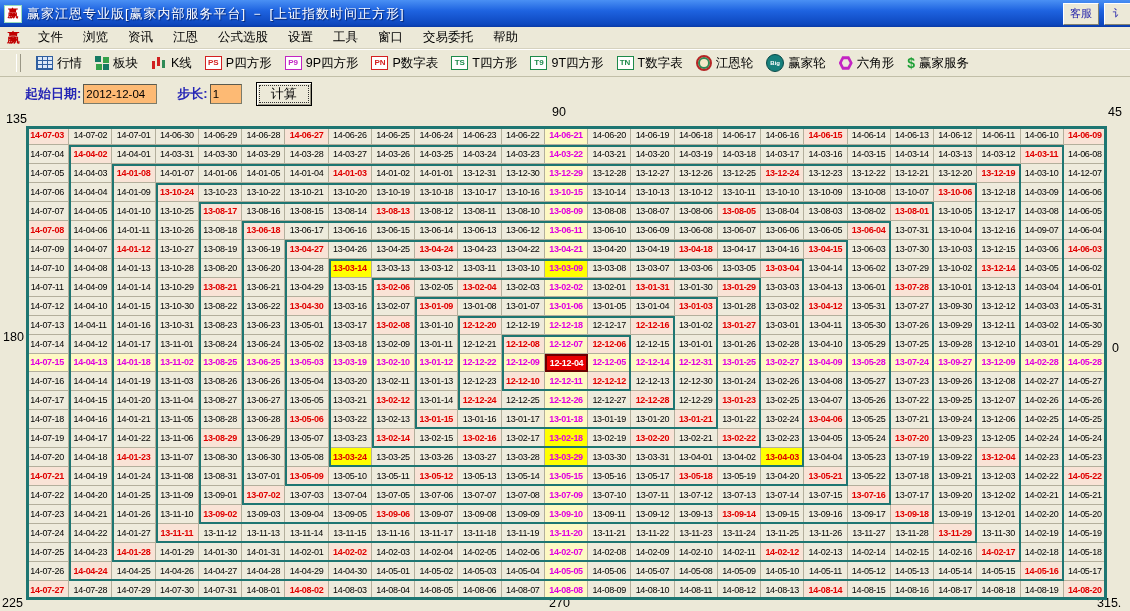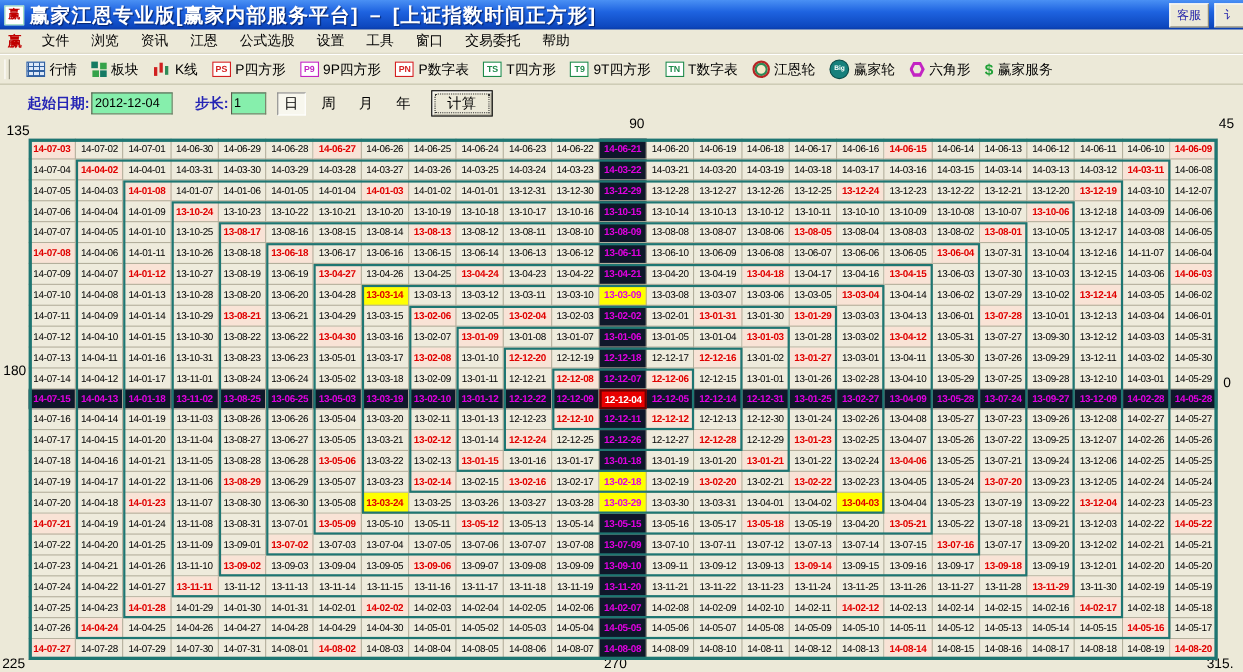--- a/index.html
+++ b/index.html
@@ -4,37 +4,37 @@
 <style>
   html,body{margin:0;padding:0;background:#777;}
   .app{position:relative;width:1130px;height:611px;background:#ECE9D8;overflow:hidden;
        font-family:"Liberation Sans",sans-serif;-webkit-font-smoothing:none;}
   
   .titlebar{position:absolute;top:0;left:0;width:100%;height:27px;
     background:linear-gradient(#4A90F4 0%,#1E63E0 40%,#0D47BE 90%,#0A3AA6 100%);
     display:flex;align-items:center;padding:0 4px;box-sizing:border-box;gap:5px;}
   .title-icon{width:16px;height:16px;background:#fff;border:1px solid #9db;color:#C00000;
     font-weight:bold;font-size:11px;line-height:15px;text-align:center;flex:0 0 auto;}
-  .title-text{color:#fff;font-weight:bold;font-size:18px;letter-spacing:1px;white-space:nowrap;
+  .title-text{color:#fff;font-weight:normal;font-size:13px;letter-spacing:1px;white-space:nowrap;
     text-shadow:1px 1px 1px #05236b;}
   .tb-spacer{flex:1;}
   .tb-btn{height:20px;min-width:28px;background:#ECE9D8;border:1px solid #fff;
     border-right-color:#848270;border-bottom-color:#848270;color:#2222AA;font-size:11px;
     display:flex;align-items:center;justify-content:center;padding:0 3px;}
   .tb-btn.clipped{min-width:20px;margin-right:-6px;}
   
   .menubar{position:absolute;top:27px;left:0;width:100%;height:22px;background:#ECE9D8;
     display:flex;align-items:center;padding-left:7px;box-sizing:border-box;
     border-bottom:1px solid #d6d2bf;}
   .menu-logo{color:#C00000;font-weight:bold;font-size:13px;margin-right:8px;}
   .menu-item{font-size:12.5px;color:#000;padding:2px 10px;}
   
   .toolbar{position:absolute;top:49px;left:0;width:100%;height:28px;background:#ECE9D8;
     border-top:1px solid #fff;border-bottom:1px solid #c2bfa8;
-    display:flex;align-items:center;padding-left:4px;box-sizing:border-box;gap:13px;}
+    display:flex;align-items:center;padding-left:16px;box-sizing:border-box;gap:13px;}
   .grip{width:3px;height:18px;border-left:1px solid #fff;border-right:1px solid #9a9786;margin-right:2px;}
   .tool{display:flex;align-items:center;gap:4px;font-size:12.5px;color:#000;}
   .chip{display:inline-flex;align-items:center;justify-content:center;width:15px;height:12px;
     border:1px solid;font-size:8px;font-weight:bold;background:#fff;line-height:1;}
   .i-table{width:15px;height:12px;border:1px solid #2F5FA0;background-color:#dce8f8;
     background-image:repeating-linear-gradient(90deg,#2F5FA0 0 1px,transparent 1px 5px),
                      repeating-linear-gradient(0deg,#2F5FA0 0 1px,transparent 1px 4px);}
   .i-blocks{width:14px;height:14px;background:
      linear-gradient(#157A63,#157A63) 0 0/6px 6px no-repeat,
      linear-gradient(#35A24A,#35A24A) 8px 1px/6px 6px no-repeat,
@@ -51,41 +51,41 @@
   .i-hex{position:relative;width:14px;height:14px;background:#C324C3;
      clip-path:polygon(25% 2%,75% 2%,100% 50%,75% 98%,25% 98%,0 50%);
      display:flex;align-items:center;justify-content:center;}
   .i-hex span{width:8px;height:8px;background:#ECE9D8;
      clip-path:polygon(25% 2%,75% 2%,100% 50%,75% 98%,25% 98%,0 50%);}
   .i-dollar{color:#1FA036;font-weight:bold;font-size:14px;line-height:1;}
   
   .controls{position:absolute;top:82px;left:25px;height:24px;display:flex;align-items:center;}
   .ctl-label{color:#2525B5;font-size:13px;font-weight:bold;}
   .ctl-input{height:18px;border:1px solid #7c7c6a;border-top-color:#5a5a4e;border-left-color:#5a5a4e;
-    background:#86efac;font-size:11.5px;font-family:"Liberation Sans",sans-serif;padding:0 2px;}
+    background:#fdba74;font-size:11.5px;font-family:"Liberation Sans",sans-serif;padding:0 2px;}
   .ctl-date{width:68px;margin-left:2px;}
   .ctl-step{width:26px;margin-left:2px;}
   .period{font-size:13px;color:#000;width:26px;height:21px;display:inline-flex;
     align-items:center;justify-content:center;margin-right:8px;}
   .period.selected{background:#F8F7EE;border:1px solid #888;border-right-color:#fff;
     border-bottom-color:#fff;box-sizing:border-box;}
   .calc-btn{margin-left:4px;width:54px;height:22px;background:#ECE9D8;border:1px solid #000;
     box-shadow:inset 1px 1px 0 #fff,inset -1px -1px 0 #9a9786;font-size:13px;
     display:flex;align-items:center;justify-content:center;position:relative;}
   .calc-btn::after{content:"";position:absolute;inset:2px;border:1px dotted #333;}
   
   .angle-label{position:absolute;font-size:12.5px;color:#000;}
   .gridwrap{position:absolute;left:26px;top:126px;width:1081px;height:474px;background:#EEEBDC;}
   .grid{display:grid;width:100%;height:100%;
     grid-template-columns:repeat(25,1fr);grid-template-rows:repeat(25,1fr);}
   .cell{box-sizing:border-box;border-right:1px solid #b3af9c;border-bottom:1px solid #b3af9c;
     display:flex;align-items:center;justify-content:center;overflow:hidden;white-space:nowrap;
     font-size:9px;letter-spacing:-0.3px;color:#000;}
   .cell.t-red{color:#E00000;background:#F9E3D6;font-weight:bold;}
-  .cell.t-mag{color:#E000E0;background:#0f172a;font-weight:bold;}
+  .cell.t-mag{color:#E000E0;background:#fef9c3;font-weight:bold;}
   .cell.t-yel{background:#FFFF00;}
   .cell.center{background:#E80000;color:#fff;font-weight:bold;border:2px solid #6b0000;}
   .ring{position:absolute;border:2px solid #1E7672;box-sizing:border-box;pointer-events:none;}
   .ring.outer{border-width:3px;}
 </style>
 </head>
 <body>
 
 <div class="app">
 
@@ -170,26 +170,25 @@
         <span>赢家服务</span>
       </div>
     </div>
 
   <div class="controls">
     <span class="ctl-label">起始日期:</span>
     <input class="ctl-input ctl-date" value="2012-12-04" style="">
     <span class="ctl-label" style="margin-left:20px">步长:</span>
     <input class="ctl-input ctl-step" value="1" style="">
     <span style="width:10px"></span>
-    <span id="periods"><span class="period selected">日</span><span class="period">周</span><span class="period">月</span><span class="period">年</span></span>
     <div class="calc-btn">计算</div>
   </div>
 
   <div class="angle-label" style="left:6px;top:112px">135</div>
-  <div class="angle-label" style="left:572px;top:105px">90</div>
+  <div class="angle-label" style="left:552px;top:105px">90</div>
   <div class="angle-label" style="left:1108px;top:105px">45</div>
   <div class="angle-label" style="left:3px;top:330px">180</div>
   <div class="angle-label" style="left:1112px;top:341px">0</div>
   <div class="angle-label" style="left:2px;top:596px">225</div>
   <div class="angle-label" style="left:549px;top:596px">270</div>
   <div class="angle-label" style="left:1097px;top:596px">315.</div>
 
   <div class="gridwrap">
     <div class="grid">
         <div class="cell t-red">14-07-03</div>
@@ -333,21 +332,21 @@
         <div class="cell">13-06-10</div>
         <div class="cell">13-06-09</div>
         <div class="cell">13-06-08</div>
         <div class="cell">13-06-07</div>
         <div class="cell">13-06-06</div>
         <div class="cell">13-06-05</div>
         <div class="cell t-red">13-06-04</div>
         <div class="cell">13-07-31</div>
         <div class="cell">13-10-04</div>
         <div class="cell">13-12-16</div>
-        <div class="cell">14-11-07</div>
+        <div class="cell">14-09-07</div>
         <div class="cell">14-06-04</div>
         <div class="cell">14-07-09</div>
         <div class="cell">14-04-07</div>
         <div class="cell t-red">14-01-12</div>
         <div class="cell">13-10-27</div>
         <div class="cell">13-08-19</div>
         <div class="cell">13-06-19</div>
         <div class="cell t-red">13-04-27</div>
         <div class="cell">13-04-26</div>
         <div class="cell">13-04-25</div>

